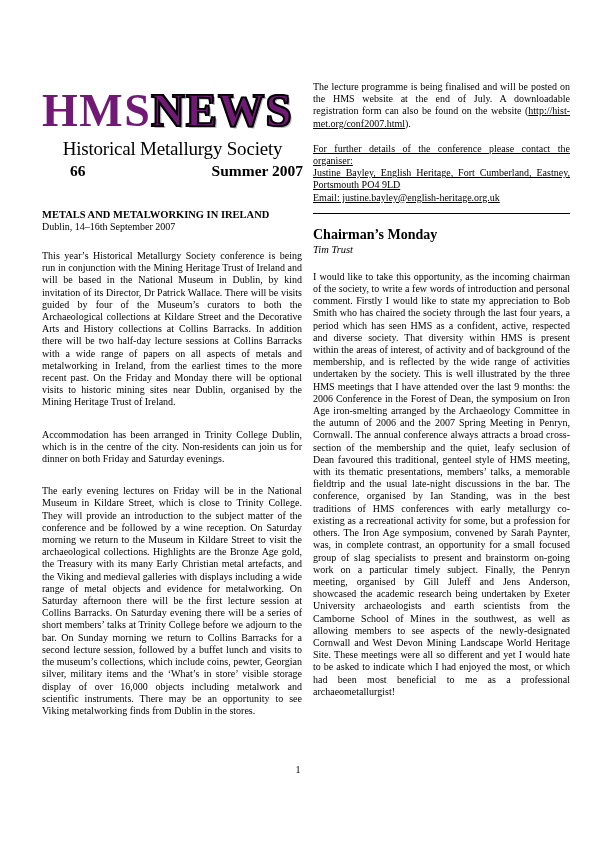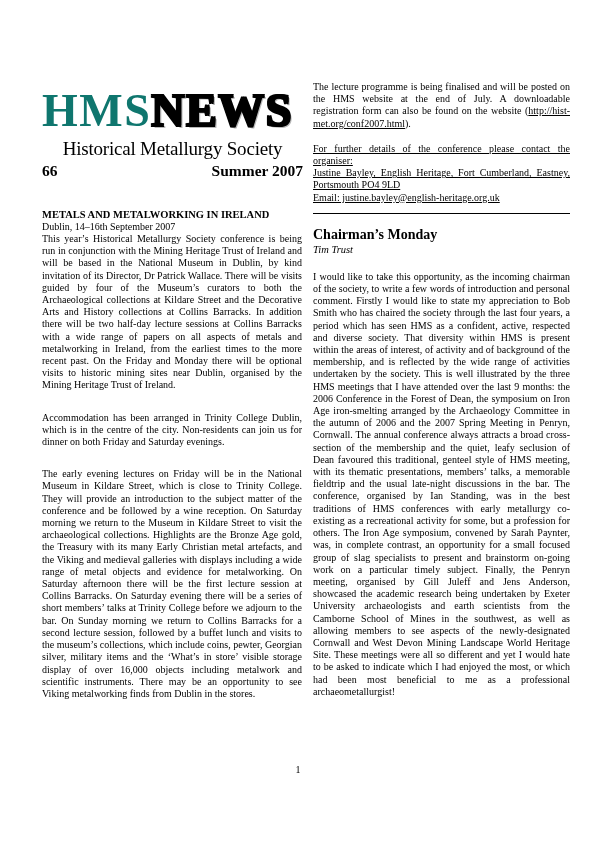--- a/index.html
+++ b/index.html
@@ -10,43 +10,43 @@
     overflow:hidden; position:relative;
   }
   .sheet { position:absolute; left:0; top:0; width:600px; height:850px; background:#fff; }
 
   
   #masthead { position:absolute; left:42px; top:88px; width:261px; }
   .mast-title {
     font-weight:bold; font-size:46px; line-height:46px;
     letter-spacing:1.5px; white-space:nowrap;
   }
-  .mast-title .solid { color:#0f766e; }
+  .mast-title .solid { color:#701a75; }
   .mast-title .outline {
-    color:#000000;
+    color:#701a75;
     -webkit-text-stroke:1.3px #000;
     text-shadow:
       -1.2px -1.2px 0 #000, 1.2px -1.2px 0 #000,
       -1.2px 1.2px 0 #000, 1.2px 1.2px 0 #000,
       2.4px 2.4px 0 #b9b9b9;
   }
   .society { font-size:19px; line-height:23px; letter-spacing:-0.2px; margin-top:3px; white-space:nowrap;text-align:center; }
   .issue-row {
     display:flex; justify-content:space-between; align-items:baseline;
-    font-weight:bold; font-size:15.5px; line-height:19px; margin-top:1px;
+    font-weight:bold; font-size:15.5px; line-height:19px; margin-top:1px;margin-left:28px;
   }
 
   
   .col { position:absolute; font-size:10px; line-height:12.2px; }
   #left-col  { left:42px;  top:189px; width:260px; }
   #right-col { left:313px; top:81px;  width:257px; }
 
   p.body { text-align:justify; }
   .gap { margin-top:20px; }
-  .gap-lg { margin-top:0; }
+  .gap-lg { margin-top:17px; }
 
   .conf-heading { font-size:12px;   font-weight:bold; line-height:13px; }
   .conf-sub     { font-size:10.5px; font-weight:bold; line-height:12px; margin-top:20px; }
   .dateline     { font-size:10px; line-height:12px; }
 
   a.doc-link { color:#000; text-decoration:underline; cursor:pointer; }
 
   .contact-line { text-align:justify;text-decoration:underline; }
   .contact-first { margin-top:13px; }
 

